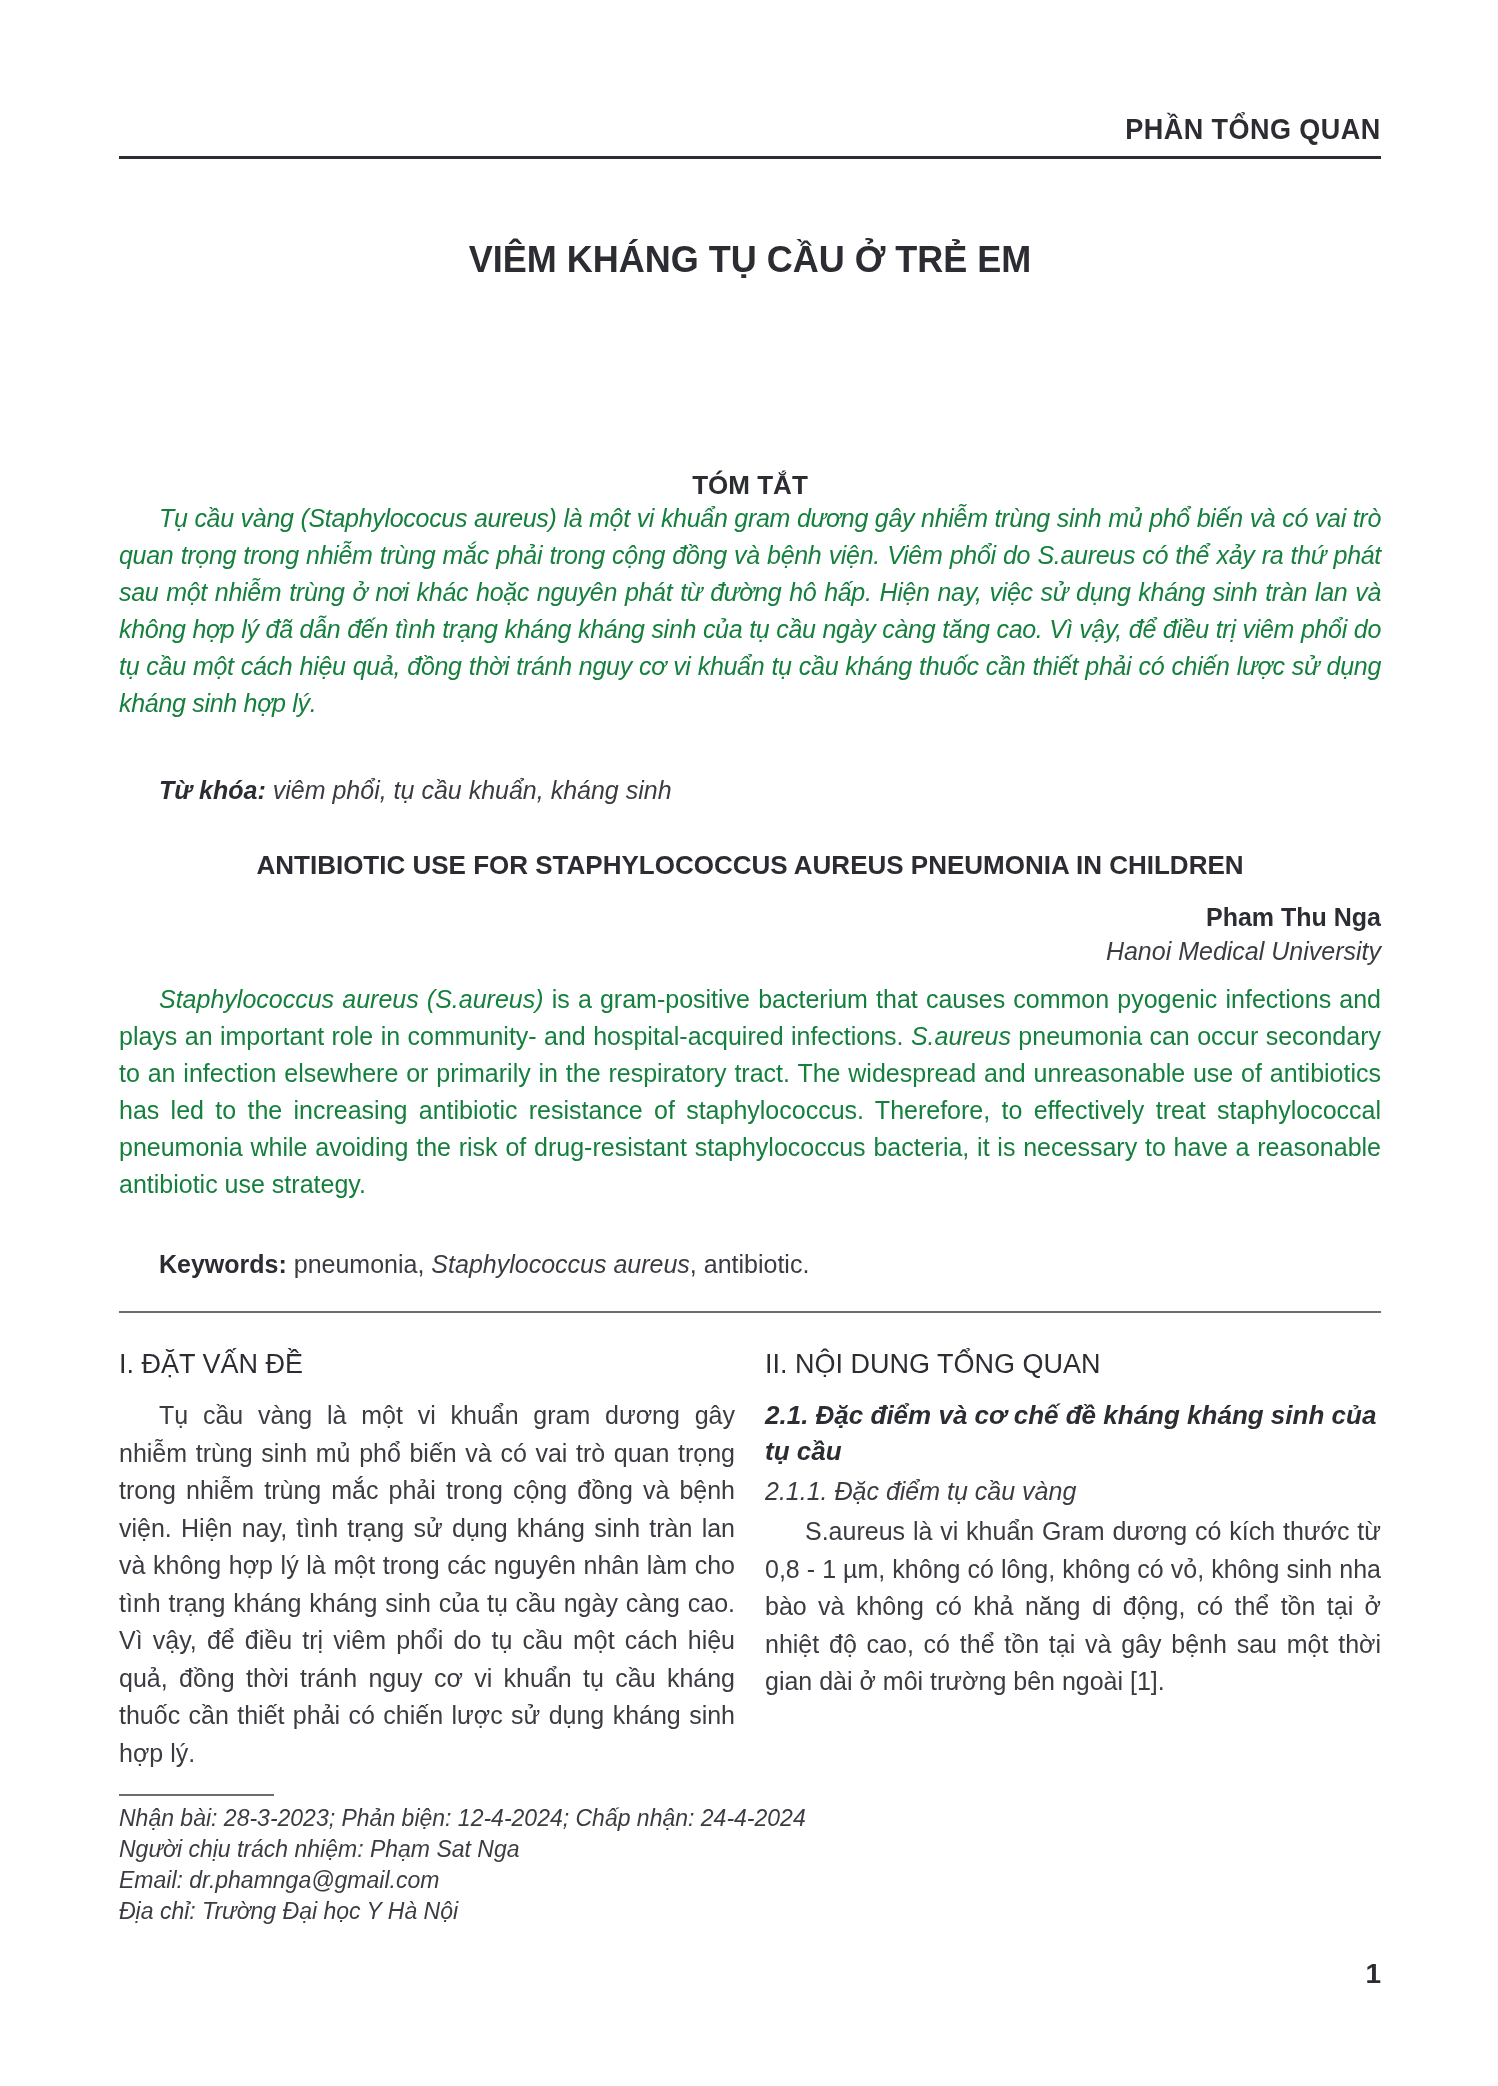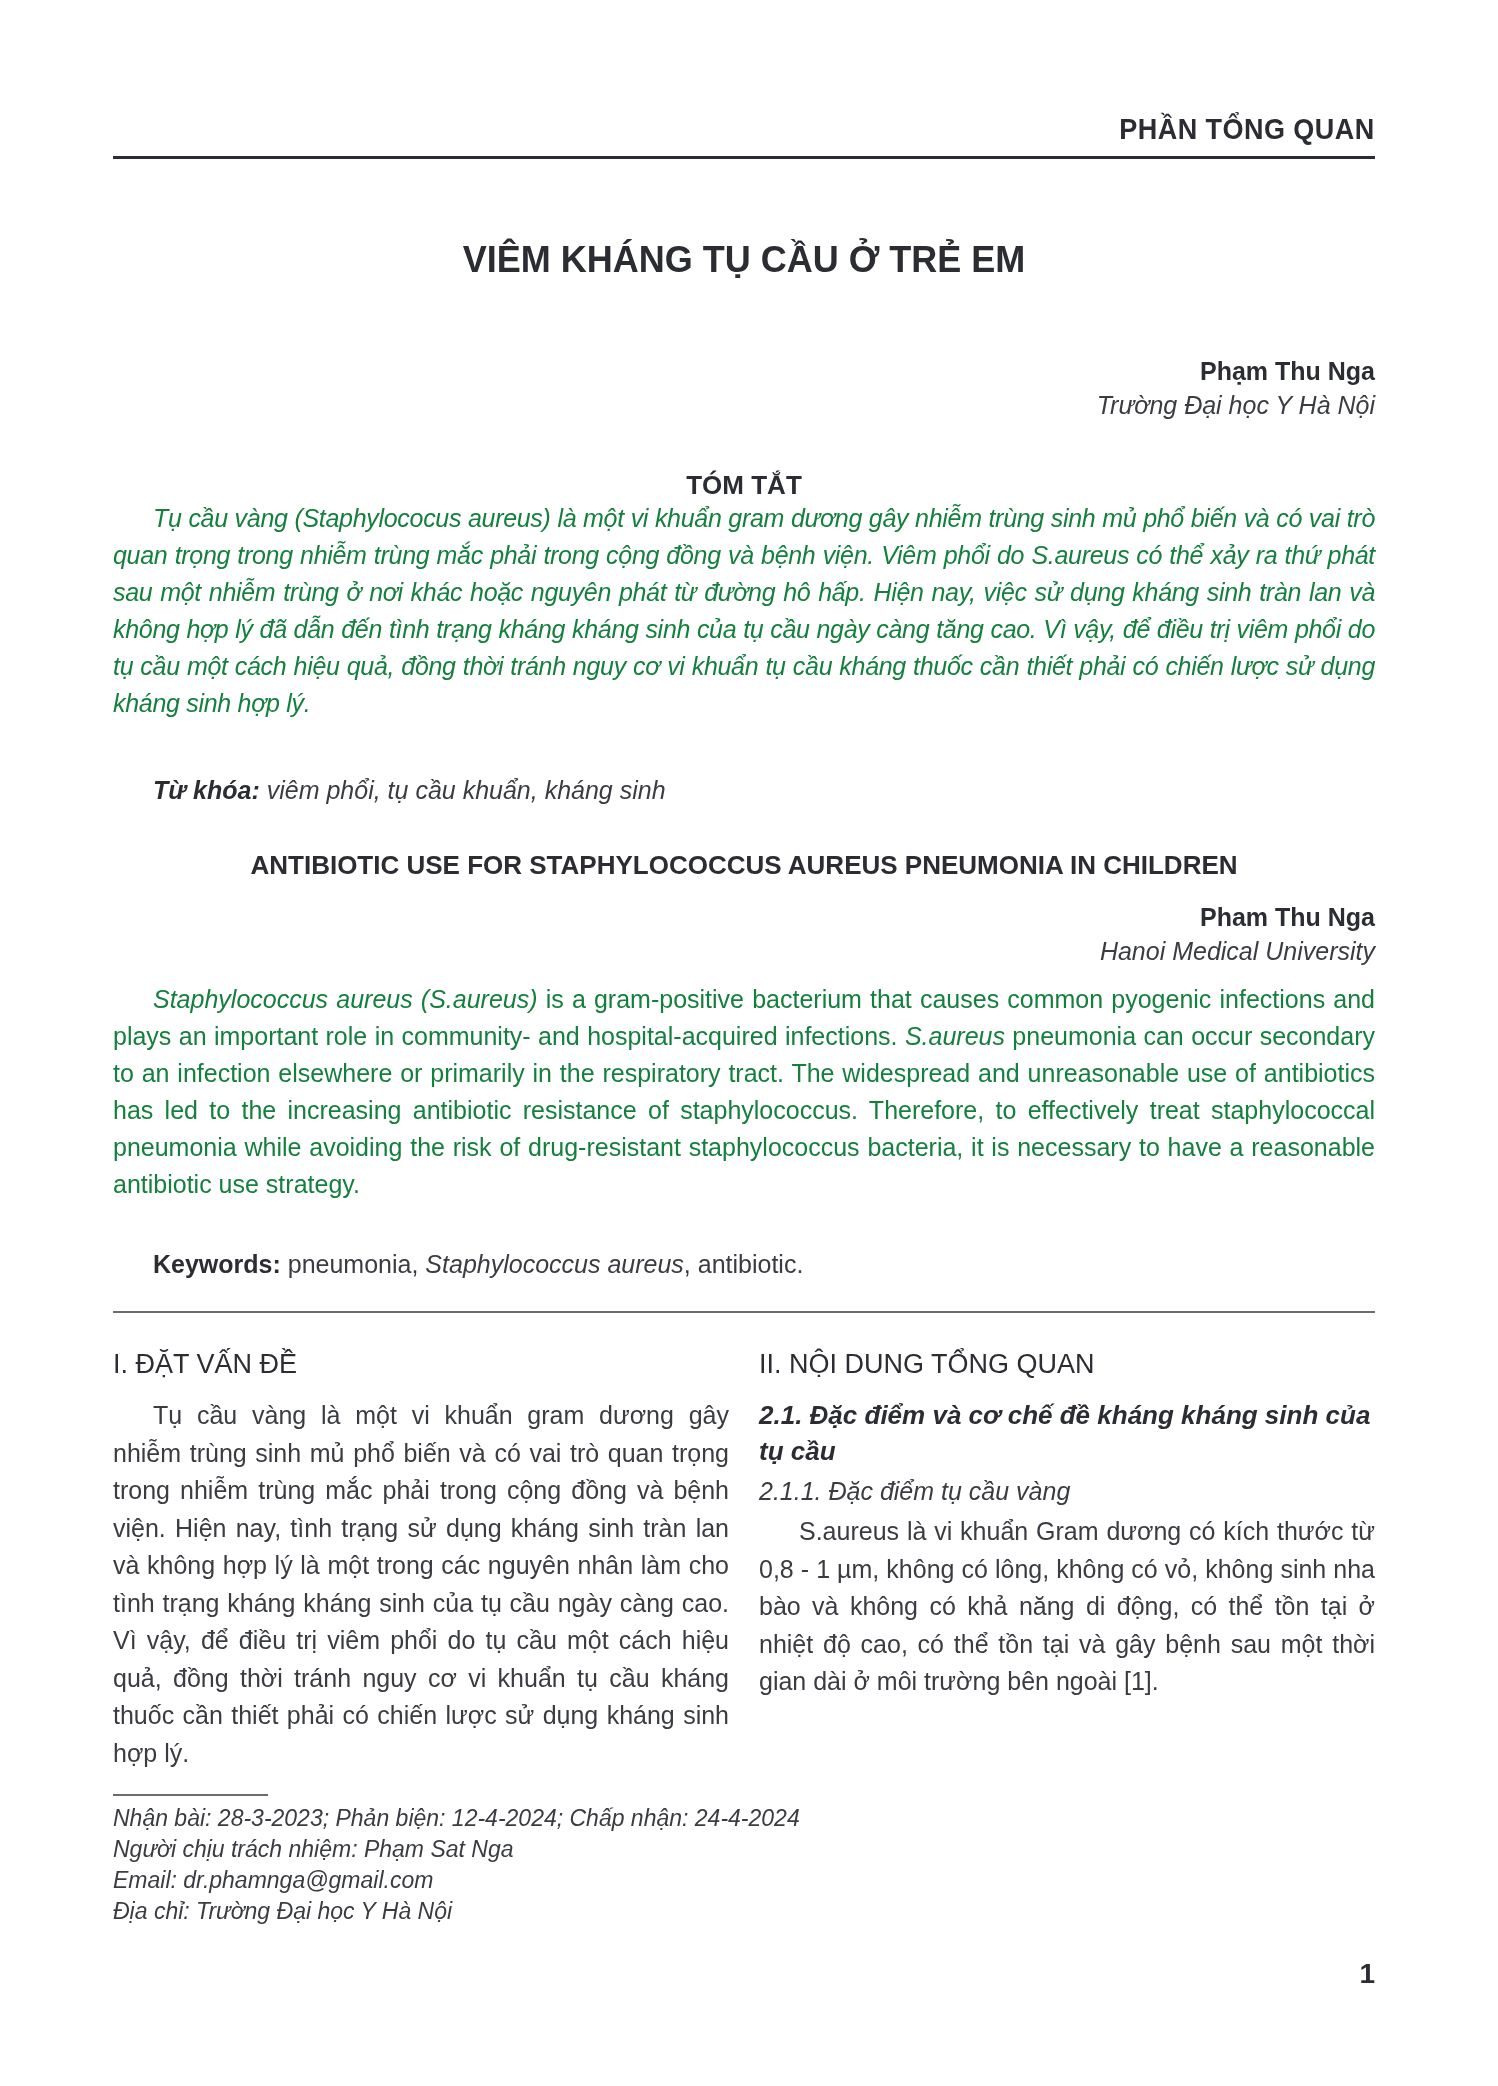--- a/index.html
+++ b/index.html
@@ -10,21 +10,21 @@
     body {
       width: 1498px;
       height: 2086px;
       position: relative;
       overflow: hidden;
       color: #2b2d33;
       font-family: "Liberation Sans", "DejaVu Sans", sans-serif;
     }
     .page {
       position: absolute;
-      left: 113px;
+      left: 119px;
       top: 0;
       width: 1262px;
       height: 2086px;
     }
     
     .running-header {
       position: absolute;
       top: 112px;
       right: 0;
       font-size: 30px;
@@ -191,24 +191,20 @@
 
 <div class="page">
 
   <div class="running-header">PHẦN TỔNG QUAN</div>
   <div class="header-rule"></div>
 
   <h1 class="title" style="margin:0;">
     <span>VIÊM KHÁNG TỤ CẦU Ở TRẺ EM</span>
   </h1>
 
-  <div class="author-block author-vi">
-    <div class="author-name">Phạm Thu Nga</div>
-    <div class="author-affil">Trường Đại học Y Hà Nội</div>
-  </div>
 
   <div class="center-heading h-tomtat">TÓM TẮT</div>
 
   <div class="abstract abstract-vi">
     <p>Tụ cầu vàng (Staphylococus aureus) là một vi khuẩn gram dương gây nhiễm trùng sinh mủ phổ biến và có vai trò quan trọng trong nhiễm trùng mắc phải trong cộng đồng và bệnh viện. Viêm phổi do S.aureus có thể xảy ra thứ phát sau một nhiễm trùng ở nơi khác hoặc nguyên phát từ đường hô hấp. Hiện nay, việc sử dụng kháng sinh tràn lan và không hợp lý đã dẫn đến tình trạng kháng kháng sinh của tụ cầu ngày càng tăng cao. Vì vậy, để điều trị viêm phổi do tụ cầu một cách hiệu quả, đồng thời tránh nguy cơ vi khuẩn tụ cầu kháng thuốc cần thiết phải có chiến lược sử dụng kháng sinh hợp lý.</p>
   </div>
 
   <div class="keywords kw-vi">
     <span class="kw-label">Từ khóa:</span><span> viêm phổi, tụ cầu khuẩn, kháng sinh</span>
   </div>

